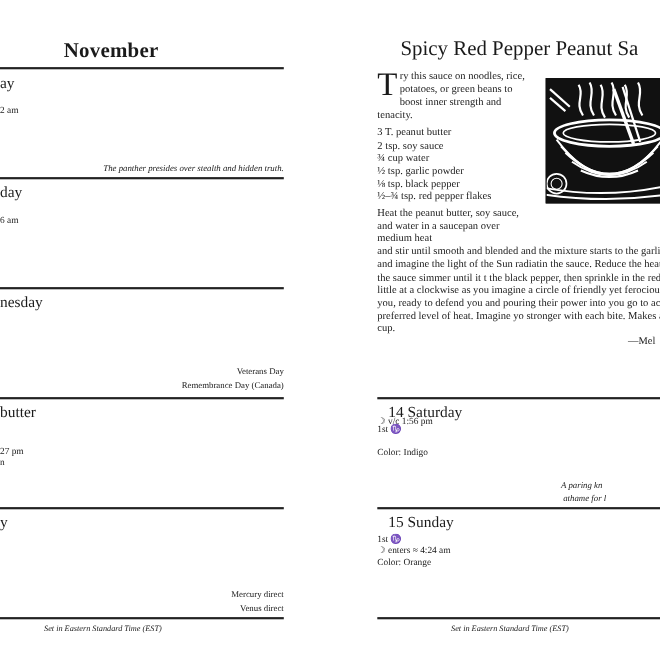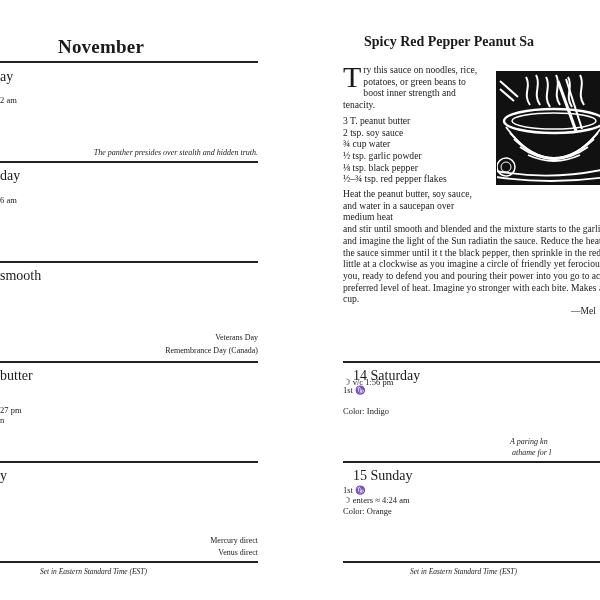--- a/index.html
+++ b/index.html
@@ -11,21 +11,21 @@
     .page { position: absolute; top: 0; height: 600px; overflow: hidden; }
     .left-page { left: 0; width: 300px; }
     .right-page { left: 300px; width: 300px; }
 
     .month-title {
       position: absolute; top: 36px; left: 58px;
       font-size: 19px; font-weight: bold; letter-spacing: 0.2px;
     }
     .recipe-title {
       position: absolute; top: 34px; left: 64px; white-space: nowrap;
-      font-size: 14px; font-weight: bold;
+      font-size: 19px; font-weight: normal;
     }
     .rule { position: absolute; height: 2px; background: #222; }
     .left-page .rule { left: 0; width: 258px; }
     .right-page .rule { left: 43px; width: 257px; }
 
     .day-heading {
       position: absolute; font-size: 14px; font-weight: normal; white-space: nowrap;
     }
     .left-page .day-heading { left: 0; }
     .day-info { position: absolute; font-size: 8.5px; line-height: 10.5px; white-space: nowrap; }
@@ -74,21 +74,21 @@
 
   <div class="day-heading" style="top:69px">ay</div>
   <div class="day-info" style="top:95px">2 am</div>
   <div class="note-right italic" style="top:147px">The panther presides over stealth and hidden truth.</div>
   <div class="rule" style="top:161px"></div>
 
   <div class="day-heading" style="top:168px">day</div>
   <div class="day-info" style="top:195px">6 am</div>
   <div class="rule" style="top:261px"></div>
 
-  <div class="day-heading" style="top:268px">smooth</div>
+  <div class="day-heading" style="top:268px">nesday</div>
   <div class="note-right" style="top:332px">Veterans Day</div>
   <div class="note-right" style="top:345px">Remembrance Day (Canada)</div>
   <div class="rule" style="top:361px"></div>
 
   <div class="day-heading" style="top:368px">butter</div>
   <div class="day-info" style="top:405px">27 pm</div>
   <div class="day-info" style="top:415px">n</div>
   <div class="rule" style="top:461px"></div>
 
   <div class="day-heading" style="top:468px">y</div>

